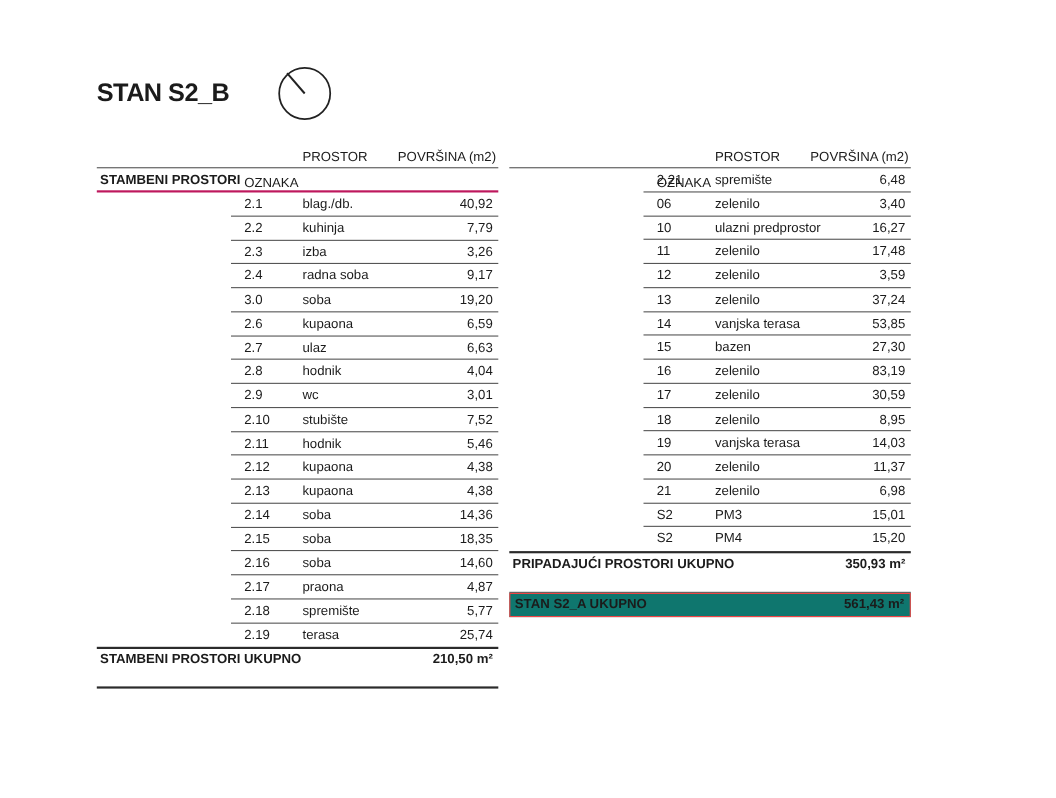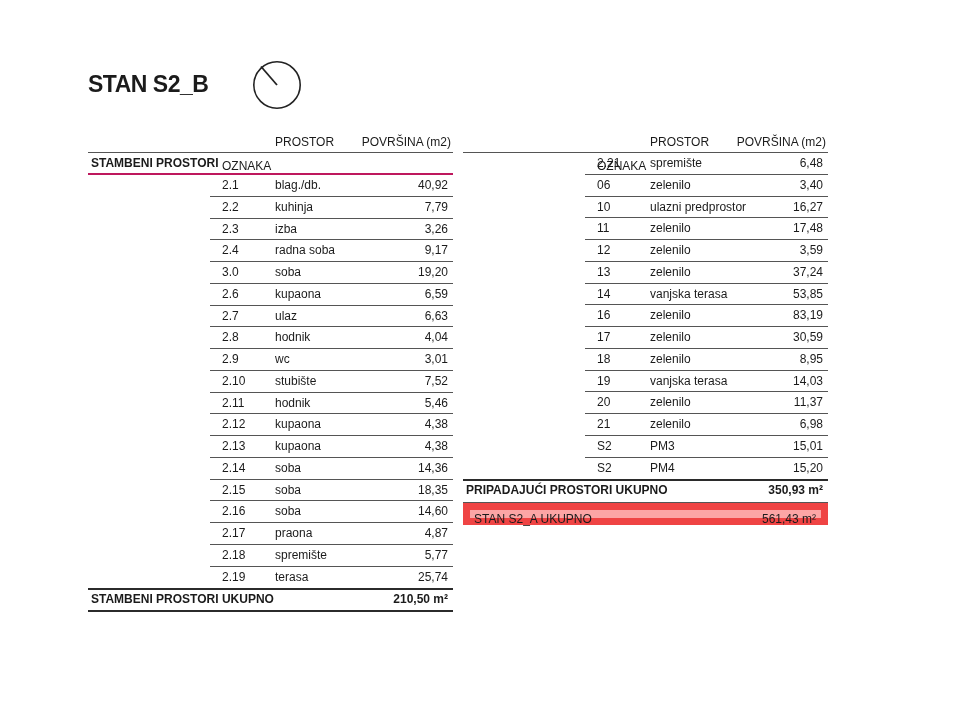--- a/index.html
+++ b/index.html
@@ -21,25 +21,25 @@
   .col-oznaka-h{position:absolute;left:134px;margin-top:24px;}
   .col-prostor-h{position:absolute;left:187px;}
   .col-povrsina-h{position:absolute;right:2px;}
   .section-row{height:22px;line-height:20px;border-bottom:2px solid #be185d;font-weight:bold;padding-left:3px;}
   .rows{margin-left:122px;}
   .rows .row{position:relative;height:21.75px;line-height:21px;border-bottom:1px solid #555;}
   .rows .row:last-child{border-bottom:none;}
   .c-oznaka{position:absolute;left:12px;}
   .c-prostor{position:absolute;left:65px;}
   .c-povrsina{position:absolute;right:5px;}
-  .total-row{position:relative;height:24px;border-top:2px solid #2b2b2b;border-bottom:2px solid #2b2b2b;font-weight:bold;}
+  .total-row{position:relative;height:38px;border-top:2px solid #2b2b2b;border-bottom:2px solid #2b2b2b;font-weight:bold;}
   .total-row.thin-bottom{border-bottom:1px solid #555;}
   .total-row .t-label{position:absolute;left:3px;top:2px;}
   .total-row .t-value{position:absolute;right:5px;top:2px;}
-  .grand-total-row{position:relative;height:22px;border:7px solid #ef4444;background:#fca5a5;font-weight:normal;}
+  .grand-total-row{position:relative;height:22px;border:1px solid #ef4444;background:#0f766e;font-weight:bold;}
   .grand-total-row .t-label{position:absolute;left:4px;top:2px;}
   .grand-total-row .t-value{position:absolute;right:5px;top:2px;}
 </style>
 </head>
 <body>
 
 <div class="page-title">STAN S2_B</div>
 
 <svg class="dial" viewBox="0 0 50 50">
   <circle cx="25" cy="25" r="23.2" fill="none" stroke="#222" stroke-width="1.6"></circle>
@@ -219,20 +219,25 @@
         <span class="c-prostor">zelenilo</span>
         <span class="c-povrsina">37,24</span>
       </div>
 
       <div class="row">
         <span class="c-oznaka">14</span>
         <span class="c-prostor">vanjska terasa</span>
         <span class="c-povrsina">53,85</span>
       </div>
 
+      <div class="row">
+        <span class="c-oznaka">15</span>
+        <span class="c-prostor">bazen</span>
+        <span class="c-povrsina">27,30</span>
+      </div>
 
       <div class="row">
         <span class="c-oznaka">16</span>
         <span class="c-prostor">zelenilo</span>
         <span class="c-povrsina">83,19</span>
       </div>
 
       <div class="row">
         <span class="c-oznaka">17</span>
         <span class="c-prostor">zelenilo</span>

